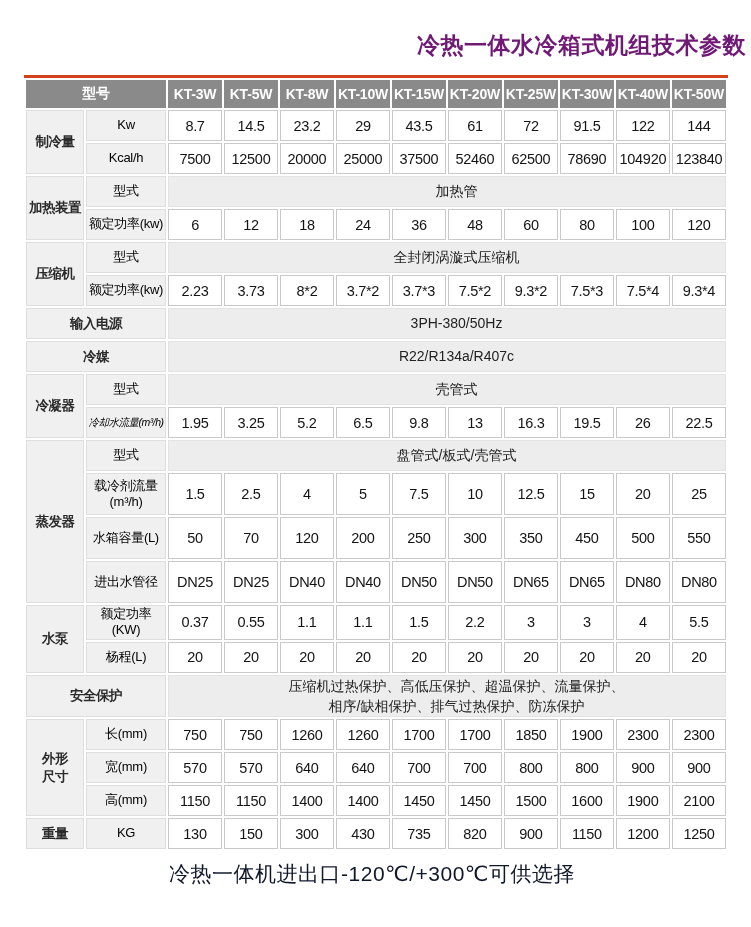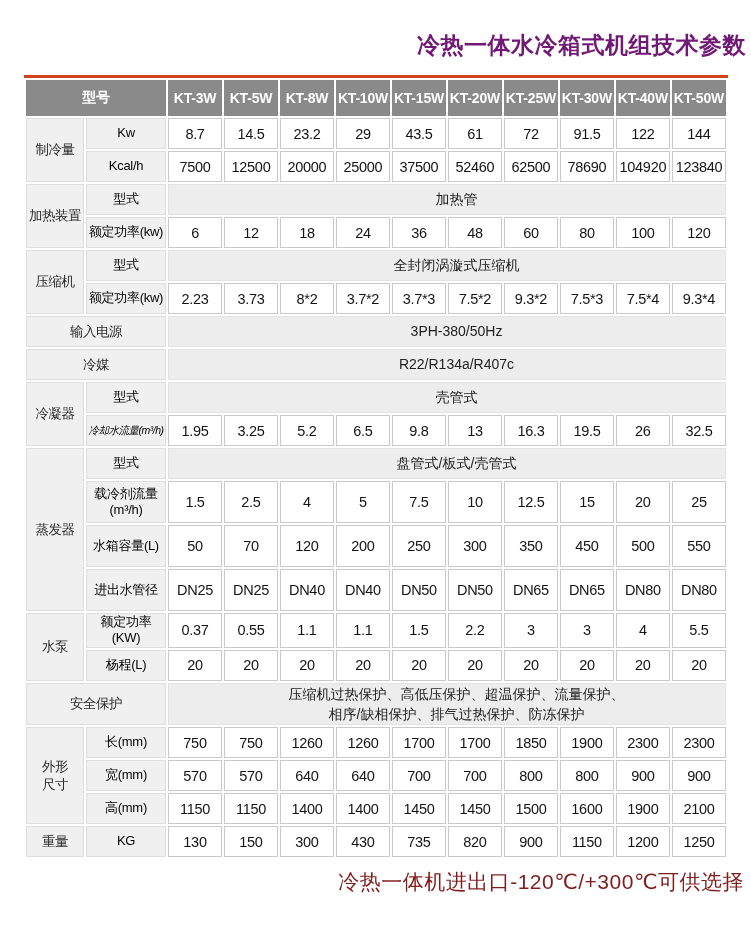--- a/index.html
+++ b/index.html
@@ -35,37 +35,37 @@
     background: #ffffff;
   }
 
   th, td {
     text-align: center;
     vertical-align: middle;
     padding: 0 1px;
     overflow: hidden;
   }
 
-  th { height: 36px; }
+  th { height: 28px; }
   td { height: 29px; }
   tr.tall td { height: 40px; }
 
   th.model-label, th.model {
     background: #8a8a8a;
     color: #ffffff;
     font-weight: 600;
     font-size: 14px;
     letter-spacing: -0.2px;
   }
 
   td.cat {
     background: #f0f0f0;
     color: #2b2b2b;
     font-size: 13.5px;
-    font-weight: 400;
+    font-weight: 700;
     letter-spacing: -0.5px;
     border: 1px solid #dedede;
     white-space: pre-line;
     line-height: 1.3;
   }
 
   td.param {
     background: #f0f0f0;
     color: #000000;
     font-size: 13px;
@@ -96,22 +96,22 @@
     font-size: 14px;
     font-weight: 500;
     border: 1px solid #e3e3e3;
     white-space: pre-line;
     line-height: 1.45;
     padding-left: 20px;
   }
 
   .footer {
     margin: 8px 7px 0 0;
-    text-align: right;
-    color: #7f1d1d;
+    text-align: center;
+    color: #0f172a;
     font-size: 21px;
     font-weight: 500;
     line-height: 29px;
     letter-spacing: 0.5px;
   }
 </style>
 </head>
 <body>
 
 <div class="page">
@@ -230,21 +230,21 @@
             <td class="param small">冷却水流量(m³/h)</td>
             <td class="data">1.95</td>
             <td class="data">3.25</td>
             <td class="data">5.2</td>
             <td class="data">6.5</td>
             <td class="data">9.8</td>
             <td class="data">13</td>
             <td class="data">16.3</td>
             <td class="data">19.5</td>
             <td class="data">26</td>
-            <td class="data">32.5</td>
+            <td class="data">22.5</td>
           </tr>
           <tr>
             <td class="cat" rowspan="4" colspan="1">蒸发器</td>
             <td class="param">型式</td>
             <td class="merged" colspan="10">盘管式/板式/壳管式</td>
           </tr>
           <tr class="tall">
             <td class="param">载冷剂流量
 (m³/h)</td>
             <td class="data">1.5</td>

